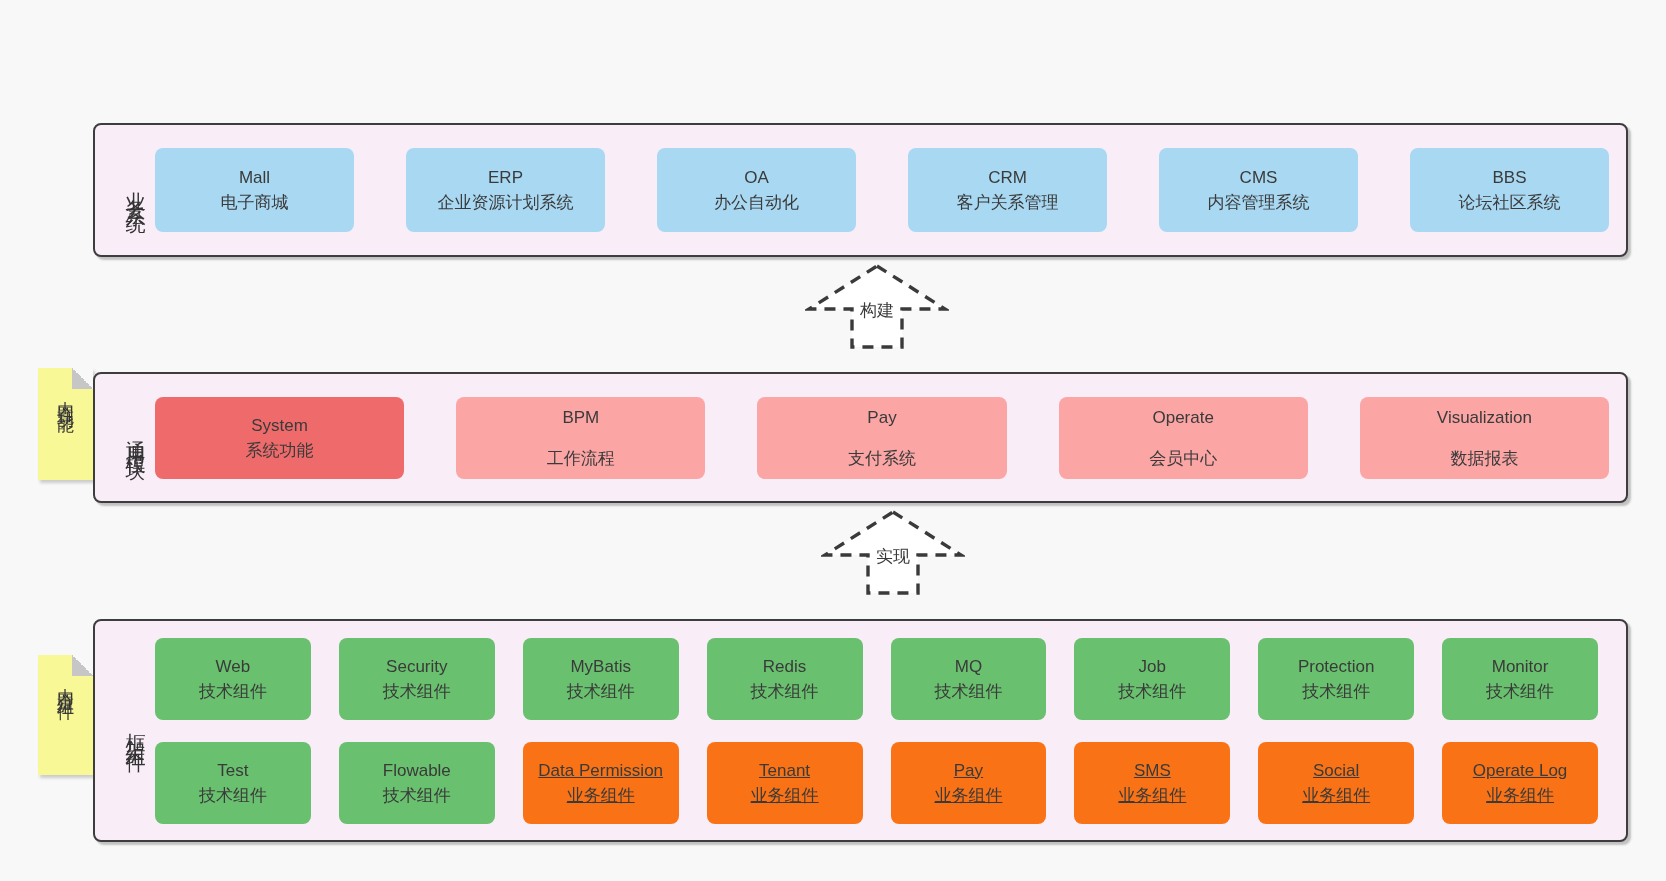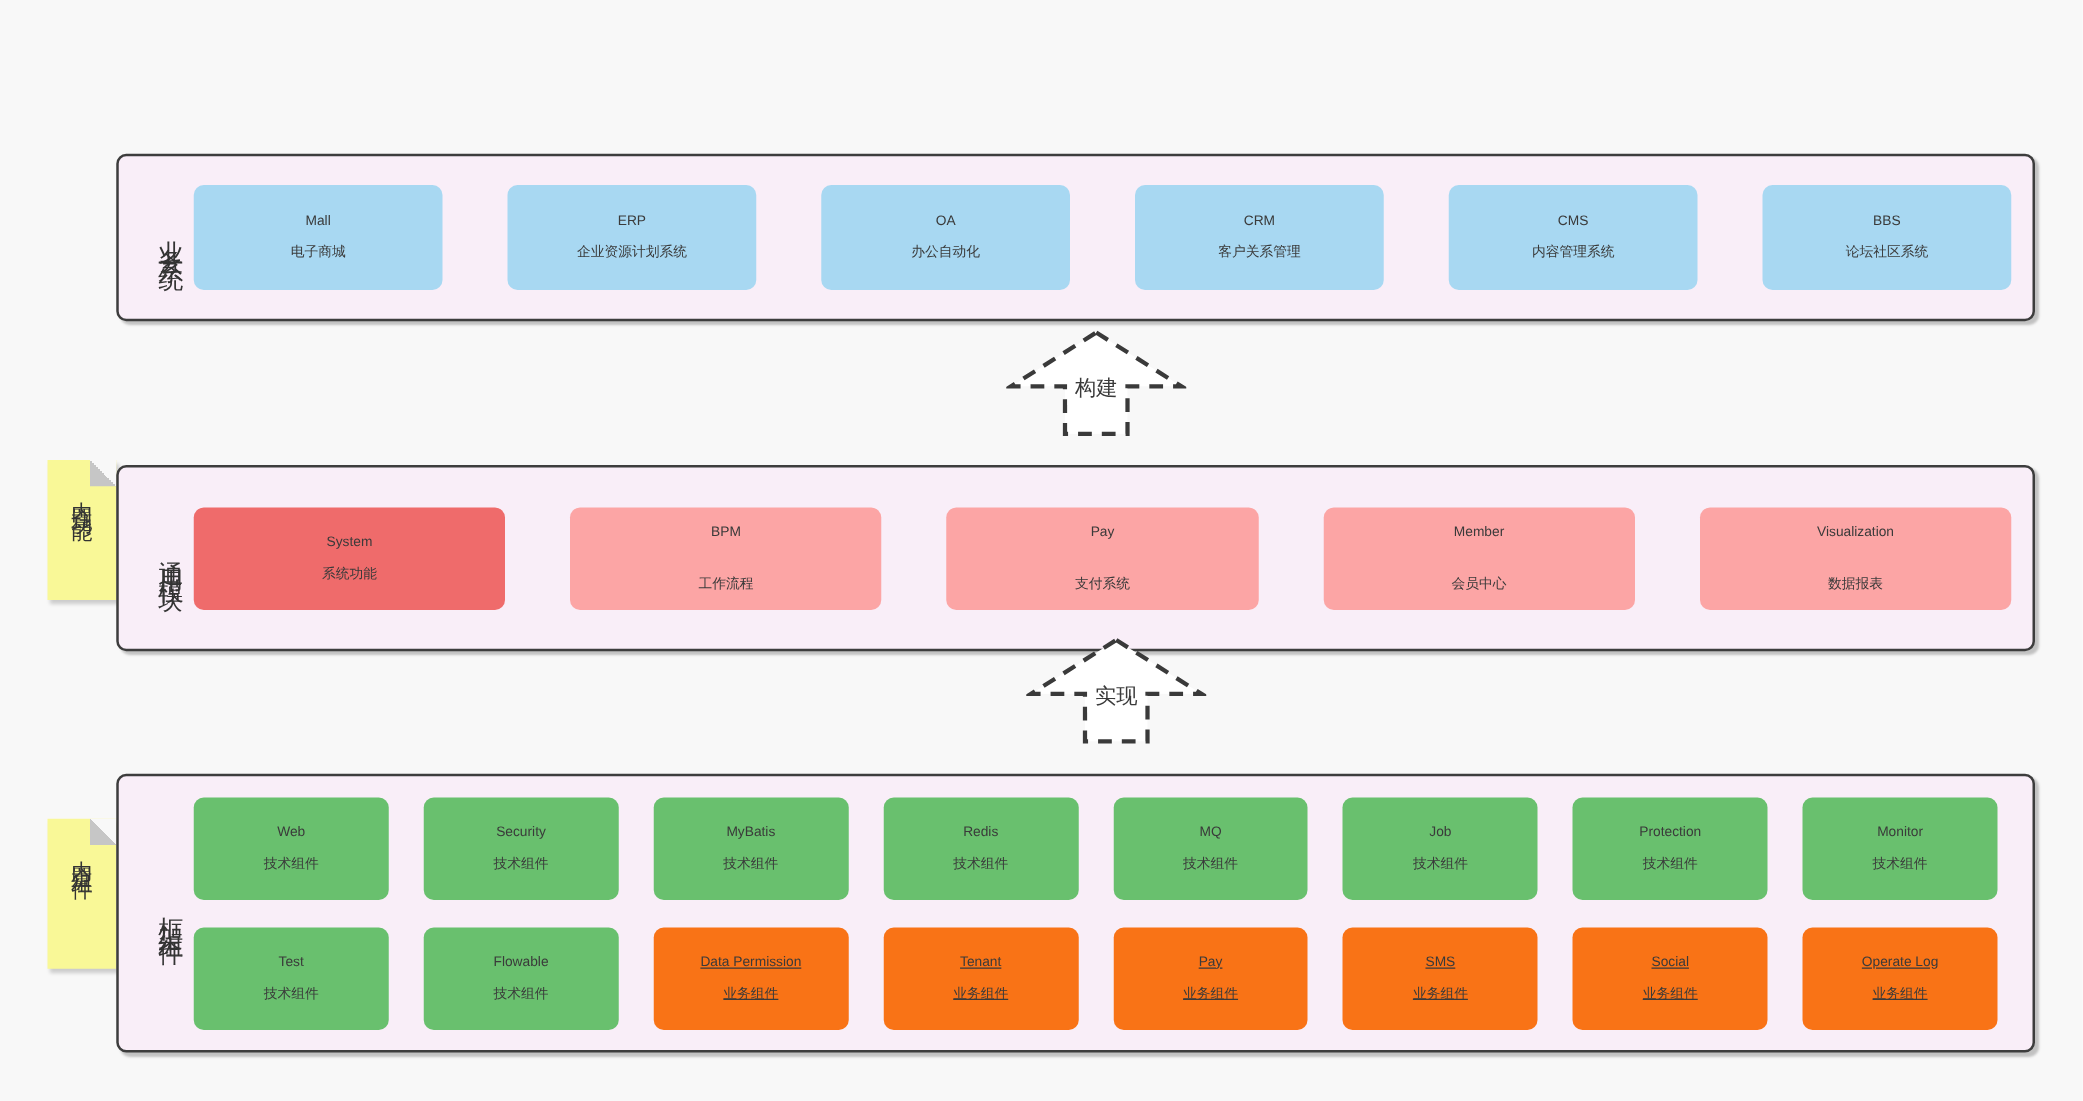--- a/index.html
+++ b/index.html
@@ -52,21 +52,21 @@
   }
   .box-row { display: flex; gap: 28px; }
   .box {
     flex: 1;
     border-radius: 8px;
     display: flex;
     flex-direction: column;
     justify-content: center;
     align-items: center;
     text-align: center;
-    font-size: 11px;
+    font-size: 17px;
     line-height: 25px;
     padding: 2px 6px;
     box-sizing: border-box;
   }
   .h84 { height: 84px; }
   .h82 { height: 82px; }
   .blue       { background: #a8d8f2; }
   .red        { background: #ef6b6b; }
   .pink       { background: #fca5a5; gap: 16px; }
   .green      { background: #69c06e; }
@@ -144,37 +144,37 @@
     <polygon points="72,4 140,47 97,47 97,85 47,85 47,47 4,47" fill="#ffffff" stroke="#3a3a3a" stroke-width="3.4" stroke-dasharray="11 8"></polygon>
     <rect x="49" y="34" width="46" height="28" fill="#ffffff"></rect>
     <text x="72" y="54">构建</text>
   </svg>
 
   <div class="note" style="top:368px;height:112px;">
     <div class="note-fold"></div>
     <div class="note-text">内置功能</div>
   </div>
 
-  <div class="layer" style="top:372px;height:149px;">
+  <div class="layer" style="top:372px;height:131px;">
     <div class="layer-label">通用模块</div>
     <div class="boxes">
       <div class="box red h82">
         <div>System</div>
         <div>系统功能</div>
       </div>
       <div class="box pink h82">
         <div>BPM</div>
         <div>工作流程</div>
       </div>
       <div class="box pink h82">
         <div>Pay</div>
         <div>支付系统</div>
       </div>
       <div class="box pink h82">
-        <div>Member</div>
+        <div>Operate</div>
         <div>会员中心</div>
       </div>
       <div class="box pink h82">
         <div>Visualization</div>
         <div>数据报表</div>
       </div>
     </div>
   </div>
 
   <svg class="arrow" style="left:821px;top:508px;" width="144" height="88" viewBox="0 0 144 88">

